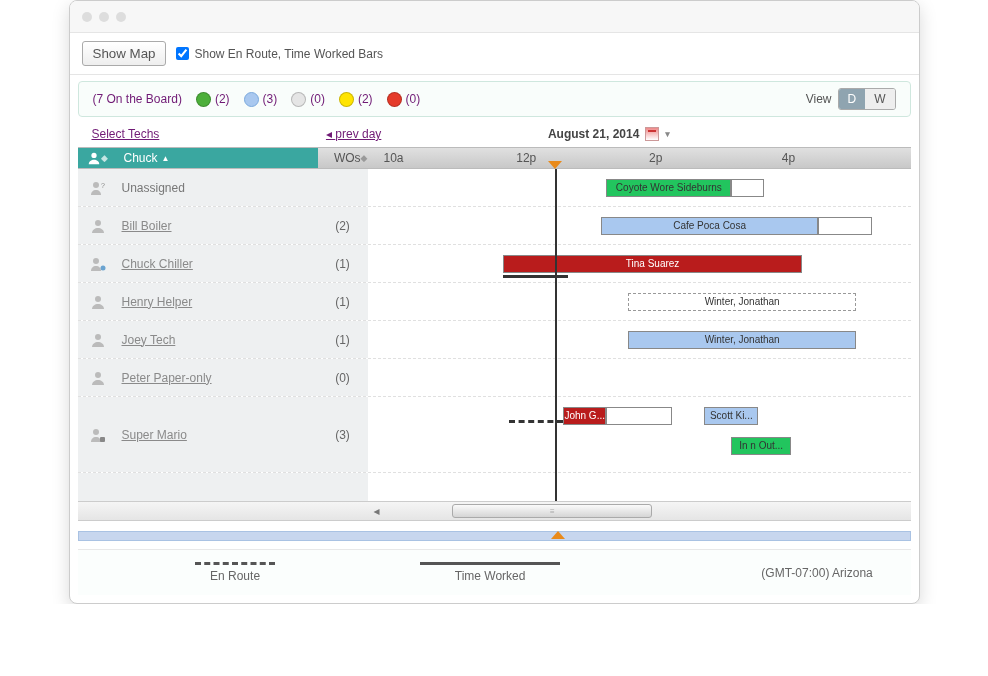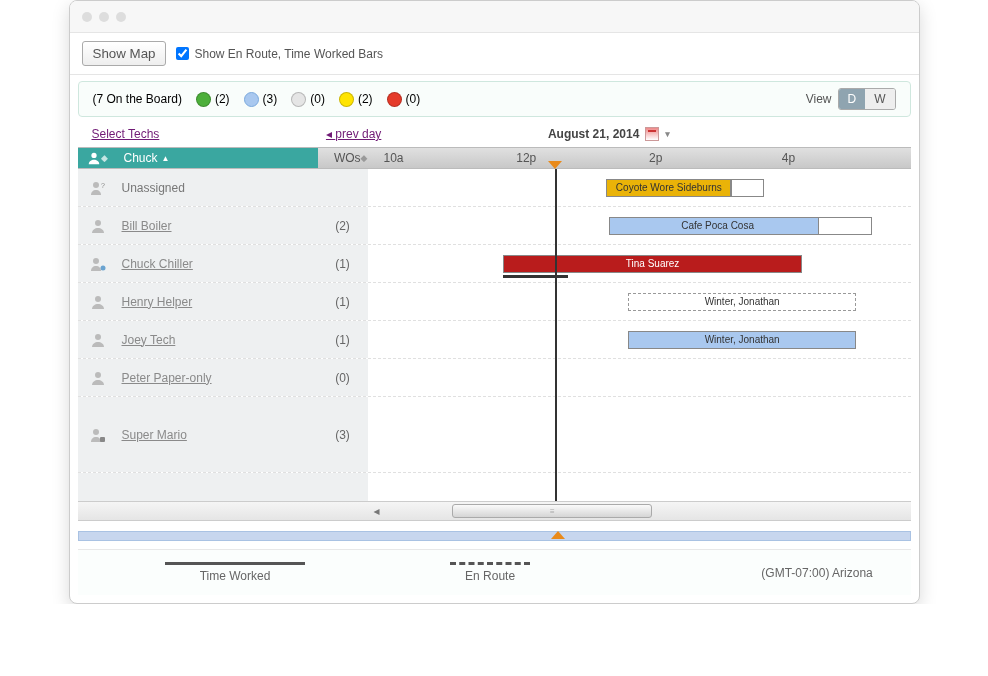--- a/index.html
+++ b/index.html
@@ -46,21 +46,21 @@
 .status-row {
   display: flex;
   justify-content: space-between;
   align-items: center;
   padding: 6px 14px;
   border: 1px solid #cfe7de;
   background: #f9fdfb;
   margin: 6px 8px 0 8px;
   border-radius: 4px;
 }
-.status-left { display: flex; align-items: center; gap: 14px; color: #000000; }
+.status-left { display: flex; align-items: center; gap: 14px; color: #701a75; }
 .status-chip { display: flex; align-items: center; gap: 4px; }
 .dot { width: 15px; height: 15px; border-radius: 50%; border: 1px solid rgba(0,0,0,0.2); }
 .dot-green { background: #4caf3a; }
 .dot-blue { background: #a9c8ef; border-color:#7ba9dc; }
 .dot-gray { background: #e5e5e5; }
 .dot-yellow { background: #ffe400; }
 .dot-red { background: #e53b2a; }
 
 .view-group { display: flex; align-items: center; gap: 6px; color:#555;}
 .seg { display: flex; border: 1px solid #aaa; border-radius: 3px; overflow: hidden; }
@@ -104,21 +104,21 @@
   min-height: 38px;
 }
 .body-icon { width: 40px; display:flex;align-items:center;justify-content:center;}
 .body-tech { width: 200px; display:flex;align-items:center;padding-left:4px;}
 .body-tech a{ color:#8a8a8a; text-decoration:underline; cursor:pointer;}
 .body-wos { width: 50px; display:flex;align-items:center;justify-content:center;color:#666;}
 .body-time { flex:1; position:relative; background:#fff;}
 .left-block { background:#eef0f1; }
 
 .bar { position:absolute; height:18px; top:50%; transform:translateY(-50%); border:1px solid #888; display:flex;align-items:center;justify-content:center; font-size:10px; color:#333; white-space:nowrap; overflow:hidden;}
-.bar-yellow { background:#eab308; }
+.bar-yellow { background:#22c55e; }
 .bar-blue { background:#a9c8ef; }
 .bar-green { background:#b91c1c; color:#fff;}
 .bar-white { background:#fff; border:1px solid #888;}
 .bar-dashed { background:#fff; border:1px dashed #999;}
 .bar-dashed-seg { position:absolute; height:0; border-bottom:3px dashed #333; }
 .bar-solid-seg { position:absolute; height:0; border-bottom:3px solid #333; }
 
 .now-line { position:absolute; width:2px; background:#333; top:0; bottom:0; left:35%; }
 .now-tri-top, .now-tri-bot { position:absolute; left:35%; transform:translateX(-50%); width:0;height:0;border-left:7px solid transparent;border-right:7px solid transparent;}
 .now-tri-top { top:-8px; border-top:8px solid #e98a1a;}
@@ -267,21 +267,21 @@
         <svg viewBox="0 0 16 16" width="16" height="16" fill="#bbb">
             <circle cx="8" cy="5" r="3"></circle>
             <path d="M2 15c0-3 3-5 6-5s6 2 6 5z"></path>
           </svg>
       </div>
       <div class="body-tech left-block">
           <a>Bill Boiler</a>
         </div>
       <div class="body-wos left-block">(2)</div>
       <div class="body-time">
-        <div class="bar bar-blue" style="left:43%;width:40%;margin-left:8px;">Cafe Poca Cosa</div>
+        <div class="bar bar-blue" style="left:43%;width:40%;">Cafe Poca Cosa</div>
         <div class="bar bar-white" style="left:83%;width:10%;"></div>
       </div>
     </div>
 
     <div class="body-row">
       <div class="body-icon left-block">
         <svg viewBox="0 0 16 16" width="16" height="16" fill="#bbb">
             <circle cx="6" cy="5" r="3"></circle>
             <path d="M1 15c0-3 2-5 5-5s5 2 5 5z"></path>
             <circle cx="13" cy="12" r="2.5" fill="#6aa3d0"></circle>
@@ -348,20 +348,27 @@
         <svg viewBox="0 0 16 16" width="16" height="16" fill="#bbb">
             <circle cx="6" cy="5" r="3"></circle>
             <path d="M1 15c0-3 2-5 5-5s5 2 5 5z"></path>
             <rect x="10" y="10" width="5" height="5" fill="#888" rx="1"></rect>
           </svg>
       </div>
       <div class="body-tech left-block">
           <a>Super Mario</a>
         </div>
       <div class="body-wos left-block">(3)</div>
+      <div class="body-time">
+        <div class="bar-dashed-seg" style="left:26%;width:10%;top:30%;"></div>
+        <div class="bar bar-green" style="left:36%;width:8%;top:25%;">John G...</div>
+        <div class="bar bar-white" style="left:44%;width:12%;top:25%;"></div>
+        <div class="bar bar-blue" style="left:62%;width:10%;top:25%;">Scott Ki...</div>
+        <div class="bar bar-yellow" style="left:67%;width:11%;top:65%;">In n Out...</div>
+      </div>
     </div>
 
     <div class="body-row" style="min-height:28px;border-bottom:none;">
       <div class="body-icon left-block"></div>
       <div class="body-tech left-block"></div>
       <div class="body-wos left-block"></div>
       <div class="body-time"></div>
     </div>
 
     <div style="position:absolute;top:0;bottom:0;left:290px;right:0;pointer-events:none;">
@@ -377,25 +384,25 @@
   <div style="position:relative;margin:0 8px;height:10px;">
     <div style="position:absolute;left:290px;right:0;top:0;bottom:0;">
       <div class="now-tri-bot"></div>
     </div>
   </div>
 
   <div class="blue-strip"></div>
 
   <div class="legend-row">
     <div class="legend-item">
+      <div class="legend-dashed"></div>
+      <span>En Route</span>
+    </div>
+    <div class="legend-item">
       <div class="legend-solid"></div>
       <span>Time Worked</span>
     </div>
-    <div class="legend-item">
-      <div class="legend-dashed"></div>
-      <span>En Route</span>
-    </div>
     <div class="legend-item" style="align-items:flex-end;">
       <span>(GMT-07:00) Arizona</span>
     </div>
   </div>
 
 </div>
 
 </body></html>

